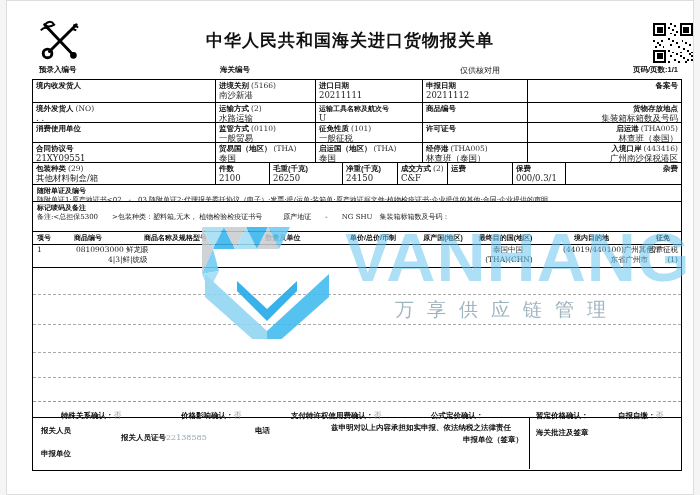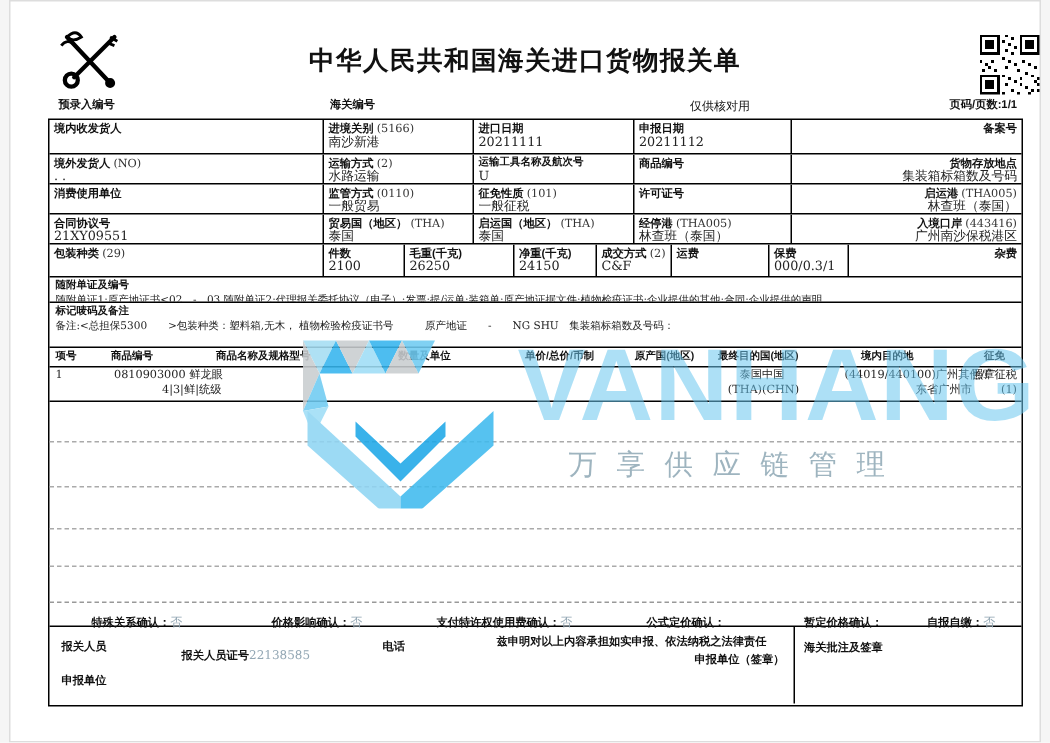--- a/index.html
+++ b/index.html
@@ -57,21 +57,21 @@
   .footer{display:flex;height:52px;border-top:1px solid #000;box-sizing:border-box;}
   .f-left{position:relative;width:497px;border-right:1px solid #000;box-sizing:border-box;}
   .f-right{flex:1;padding:3px 6px;box-sizing:border-box;}
   .fitem{position:absolute;white-space:nowrap;}
   .decl{position:absolute;left:298px;top:5px;width:194px;font-size:7.5px;font-weight:bold;line-height:10px;}
   .decl .sign{text-align:right;margin-top:2px;padding-right:2px;}
   
   .wm{position:absolute;z-index:5;pointer-events:none;user-select:none;}
   .wm-brand{left:338px;top:222px;font-size:68px;font-weight:bold;color:rgba(105,198,238,0.55);
             letter-spacing:1px;line-height:1;}
-  .wm-slogan{left:372px;top:296px;font-size:19px;color:rgba(125,155,170,0.75);letter-spacing:13px;white-space:nowrap;}
+  .wm-slogan{left:388px;top:296px;font-size:19px;color:rgba(125,155,170,0.75);letter-spacing:13px;white-space:nowrap;}
   .wm-logo{left:190px;top:218px;opacity:0.88;}
 </style>
 </head>
 <body>
 
 <div class="page">
 
   <div class="emblem">
     <svg width="46" height="46" viewBox="0 0 48 48">
       <g stroke="#000" stroke-width="3" fill="none" stroke-linecap="round">
@@ -237,20 +237,21 @@
       </div>
       <div class="fcell last">
         <div class="lbl"><span>入境口岸</span> <span class="code">(443416)</span></div>
         <div class="val">广州南沙保税港区</div>
       </div>
     </div>
 
     <div class="frow h22">
       <div class="fcell w183">
         <div class="lbl"><span>包装种类</span> <span class="code">(29)</span></div>
+        <div class="val">其他材料制盒/箱</div>
       </div>
       <div class="fcell w54">
         <div class="lbl"><span>件数</span></div>
         <div class="val">2100</div>
       </div>
       <div class="fcell w73">
         <div class="lbl"><span>毛重(千克)</span></div>
         <div class="val">26250</div>
       </div>
       <div class="fcell w55">

